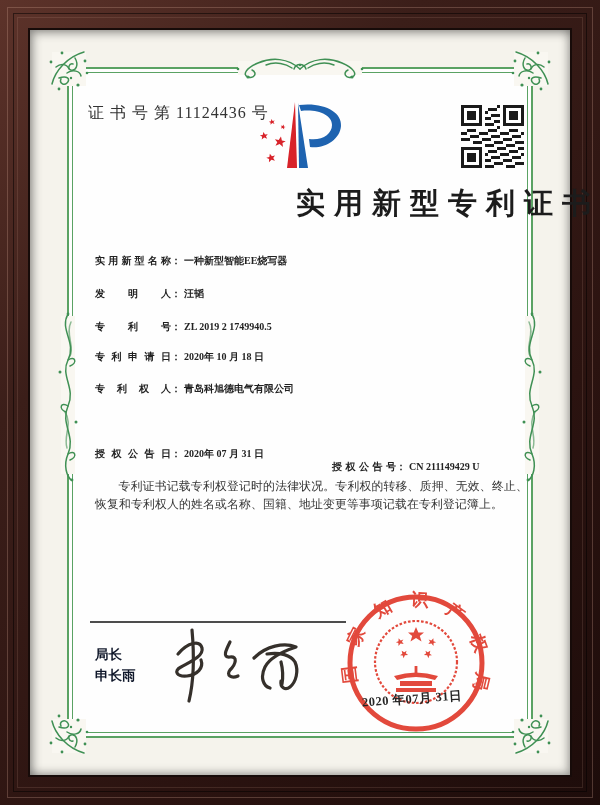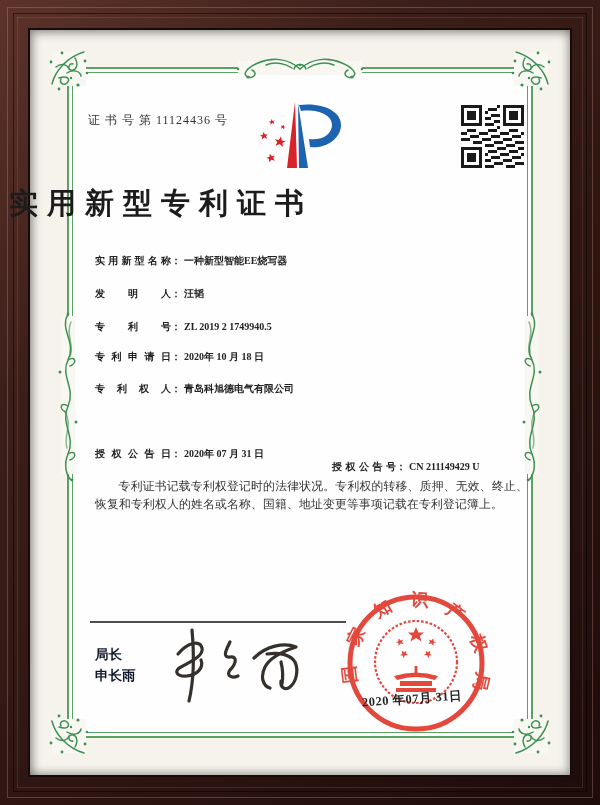--- a/index.html
+++ b/index.html
@@ -11,22 +11,22 @@
   .frame-hl2{position:absolute;inset:13px;border:1px solid rgba(0,0,0,.5);}
   .frame-hl3{position:absolute;inset:17px;border:1px solid rgba(216,170,150,.15);}
   .mat{position:absolute;inset:30px;background:#f5f3ec;
        box-shadow:0 0 0 2px #170b09, inset 3px 3px 10px rgba(0,0,0,.38), inset -3px -3px 8px rgba(0,0,0,.24);}
   .paper{position:absolute;inset:69px;background:#fefefe;}
   .bline-outer{position:absolute;inset:67px;border:2px solid #5aa263;}
   .bline-inner{position:absolute;inset:72px;border:1px solid #5aa263;}
   .patch{position:absolute;background:#f9f7f1;}
   .orn{position:absolute;}
   
-  .certno{position:absolute;left:88px;top:112px;font-size:12px;color:#333;letter-spacing:1px;}
-  .title{position:absolute;left:0;right:0;top:184px;text-align:left;font-size:29px;font-weight:bold;
+  .certno{position:absolute;left:88px;top:103px;font-size:16px;color:#333;letter-spacing:1px;}
+  .title{position:absolute;left:0;right:0;top:184px;text-align:right;font-size:29px;font-weight:bold;
          letter-spacing:9px;text-indent:9px;color:#1c1c1c;}
   .row{position:absolute;left:95px;font-size:10px;font-weight:bold;color:#222;white-space:nowrap;}
   .lbl{display:inline-block;width:76px;text-align:justify;text-align-last:justify;}
   .colon{display:inline-block;width:13px;}
   .pair2{position:absolute;left:237px;top:0;white-space:nowrap;}
   .pair2 .lbl{width:64px;margin-top:13px;}
   .paras{position:absolute;left:95px;width:433px;top:477px;font-size:11.8px;line-height:18px;
          font-weight:500;color:#333;text-align:justify;letter-spacing:.2px;}
   .paras p{margin:0;text-indent:2em;}
   .sepline{position:absolute;left:90px;top:621px;width:256px;height:1.5px;background:#4d4d4d;}

